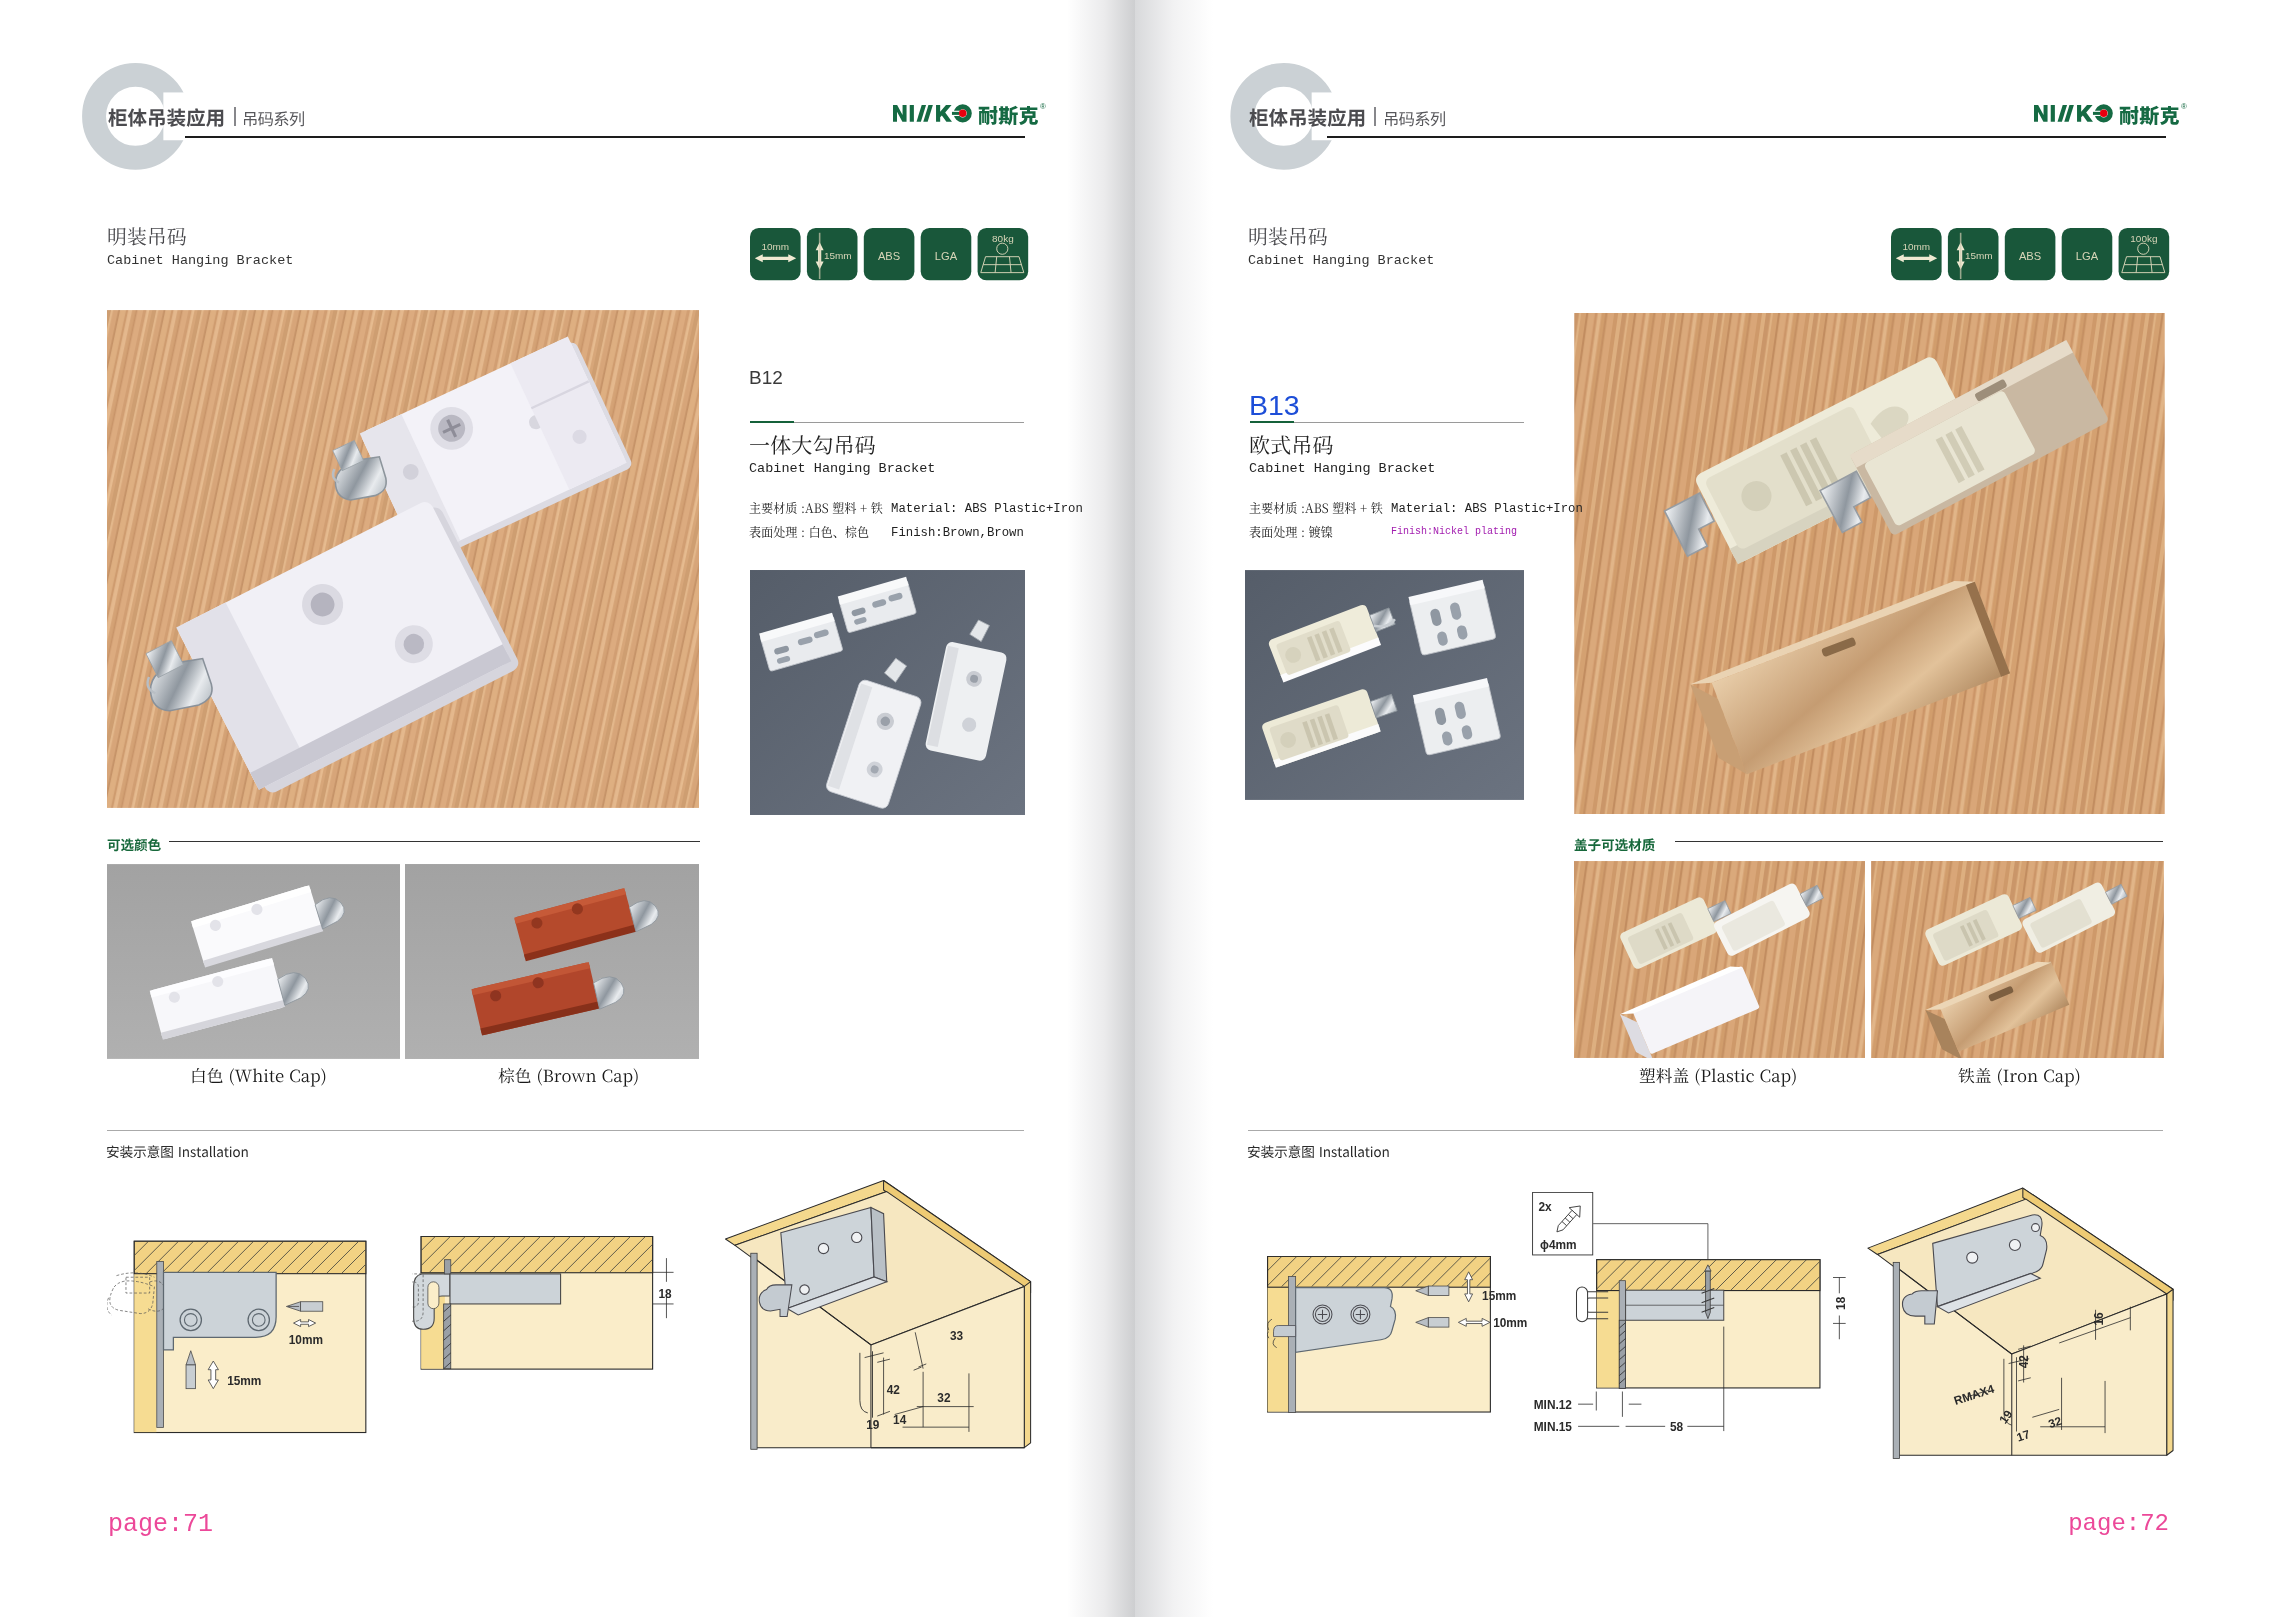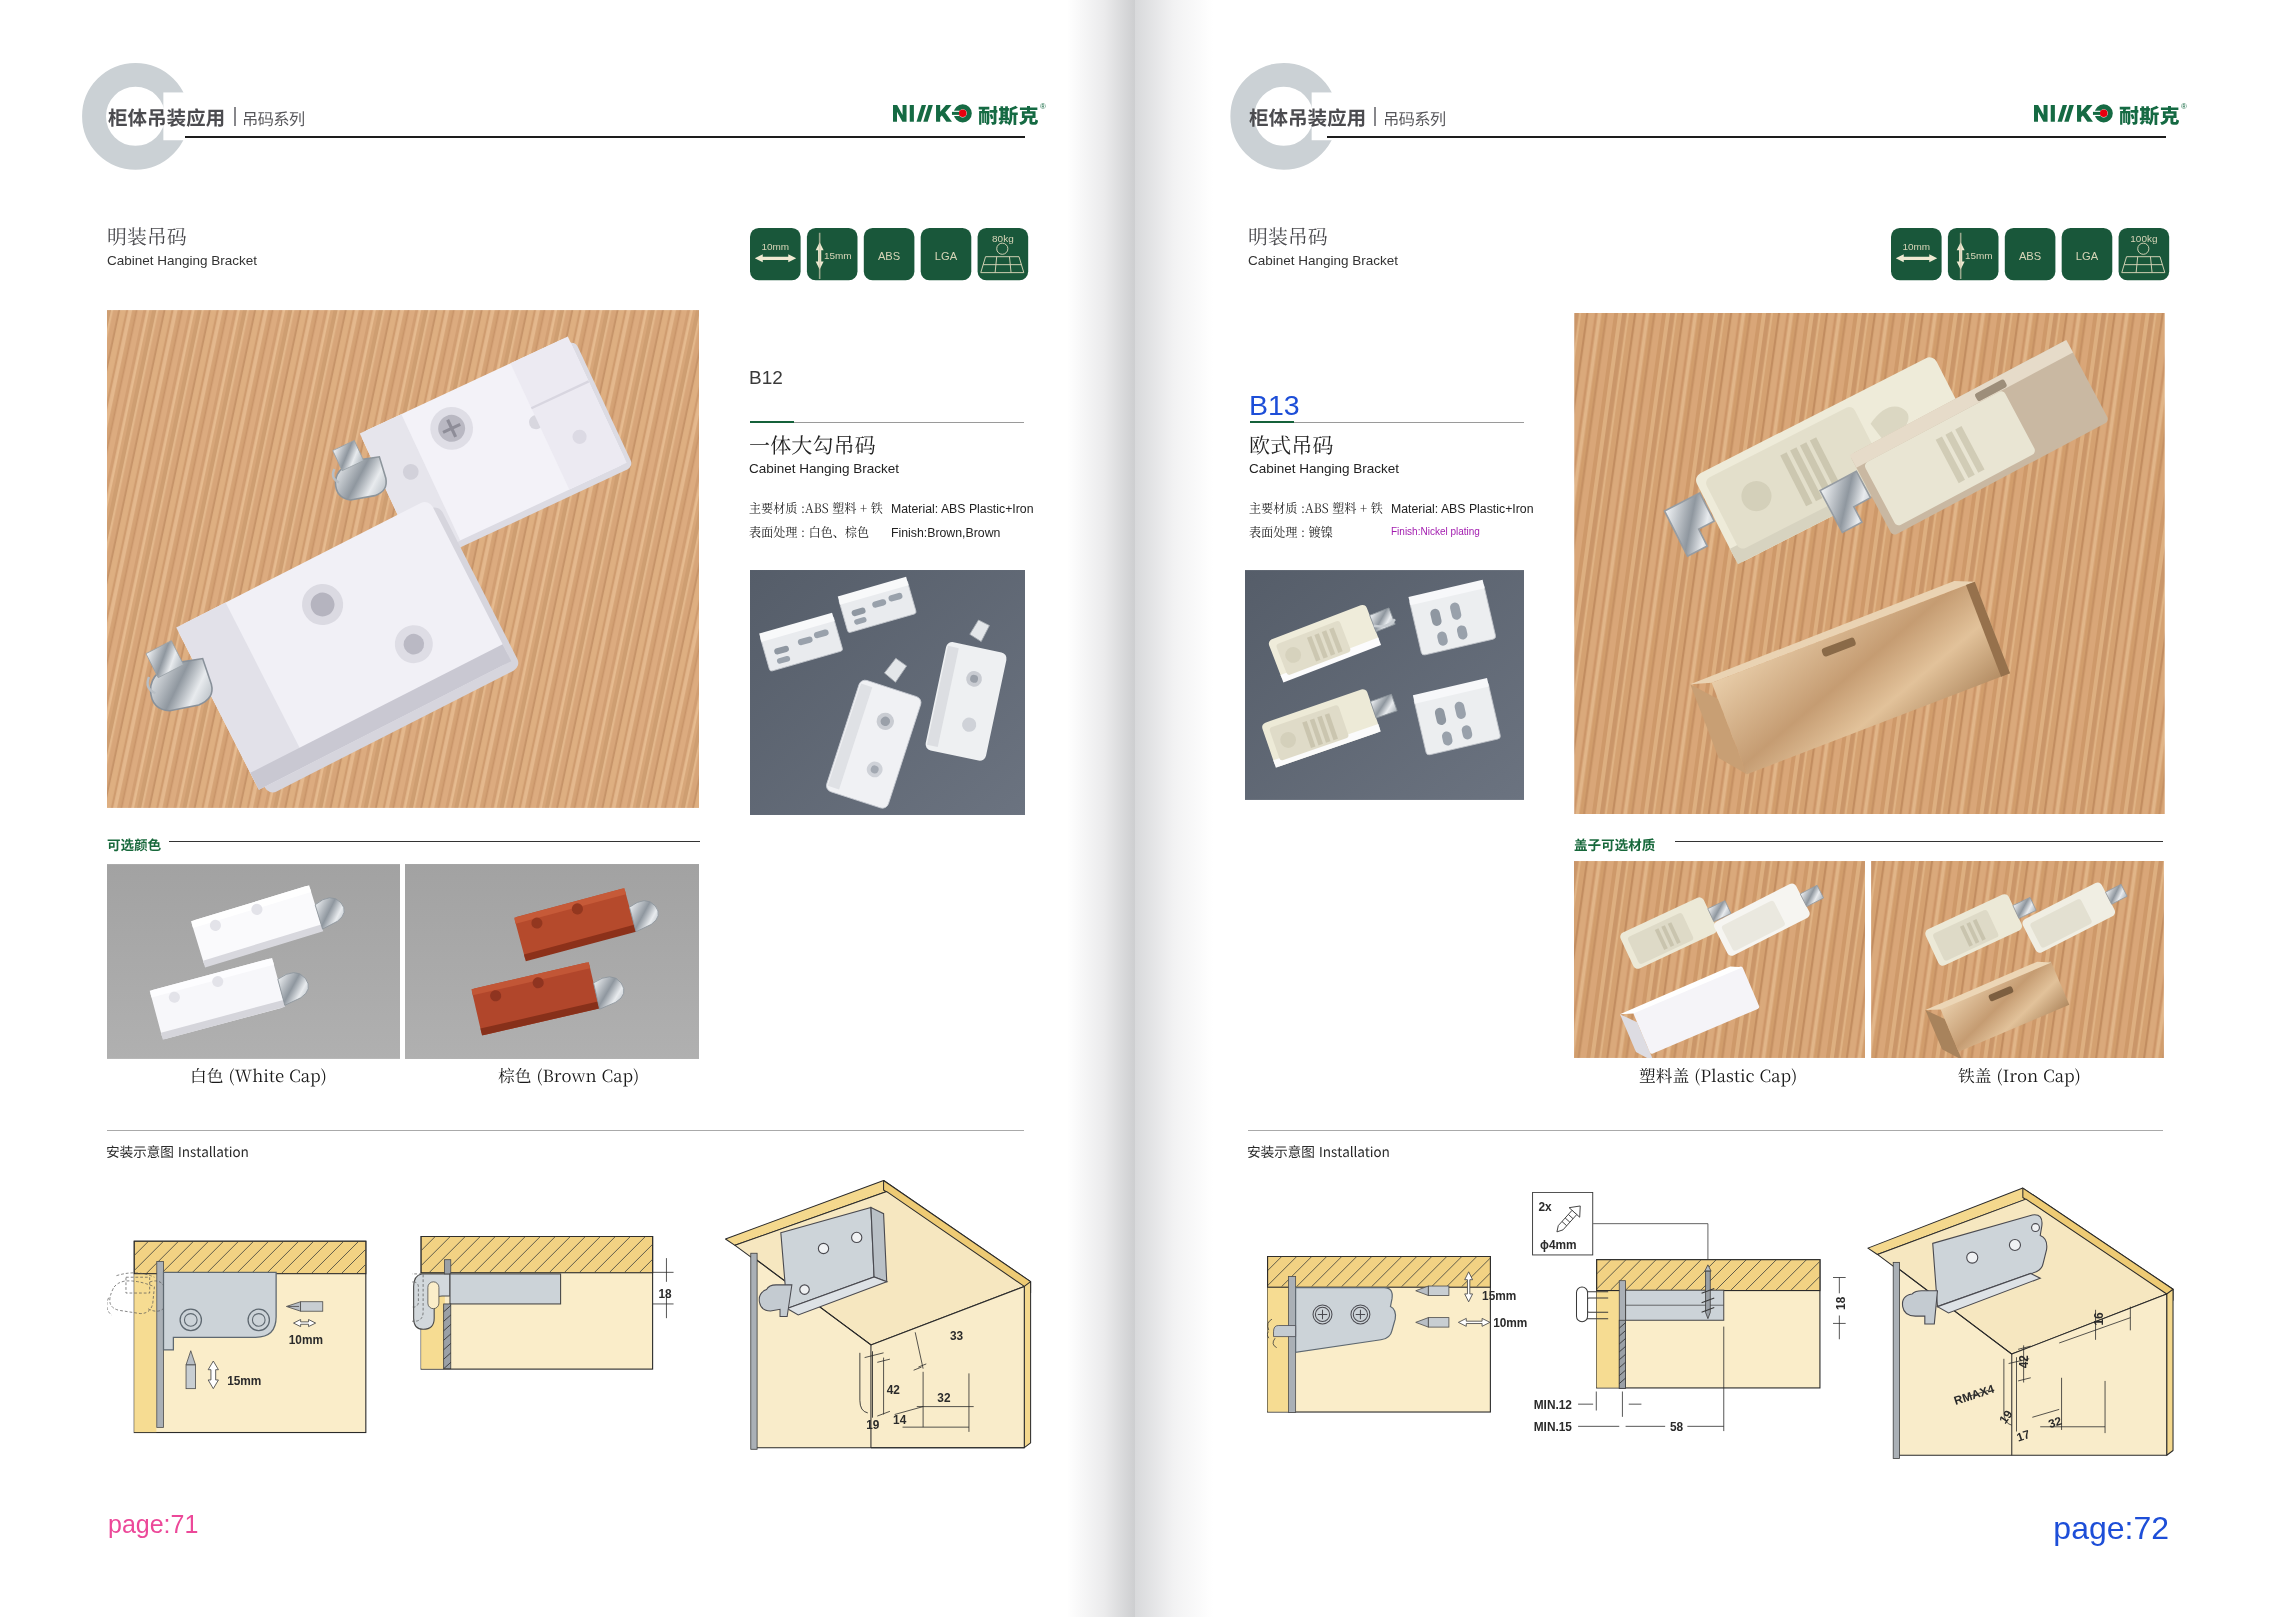--- a/index.html
+++ b/index.html
@@ -1,20 +1,20 @@
 <!DOCTYPE html>
 <html style="font-size:12.7px"><head><meta charset="utf-8">
 <style>
 html,body{margin:0;padding:0}
 body{width:2273px;height:1618px;position:relative;background:#ffffff;font-family:"Liberation Sans",sans-serif;overflow:hidden}
 .abs{position:absolute}
 svg.tx{position:absolute;overflow:visible;width:1.6px;height:1.6px}
 .bt{font:12.5px "Liberation Sans";fill:#d8d5b8;text-anchor:middle}
 .dt{font:bold 15px "Liberation Sans";fill:#2b2b2b}
-.serif{font-family:Liberation Sans, sans-serif}
+.serif{font-family:Liberation Mono, monospace}
 </style></head><body>
 
 <div class="abs" style="left:1067px;top:0;width:68px;height:1618px;background:linear-gradient(to right,#ffffff 0%,#ebebec 55%,#cdced0 100%)"></div>
 <div class="abs" style="left:1135px;top:0;width:78px;height:1618px;background:linear-gradient(to right,#d8d9db 0%,#f2f2f3 50%,#ffffff 100%)"></div>
 
 <svg class="tx" style="left:0;top:0" width="1.6" height="1.6" viewBox="0 0 2 2">
 <path d="M 103 146 A 67 67 0 1 1 170 213 L 170 183 A 37 37 0 1 0 133 146 Z" fill="none"></path>
 <circle cx="170" cy="146" r="52" stroke="#cbd1d5" stroke-width="30" fill="none"></circle>
 <rect x="205" y="116" width="52" height="60" fill="#ffffff"></rect>
 </svg>
@@ -899,13 +899,13 @@
 <line x1="310" y1="260" x2="310" y2="326"></line>
 <path d="M162 272 l-26 8"></path>
 </g>
 <text x="295" y="190" class="dt" transform="rotate(-90 301 184)">16</text>
 <text x="200" y="244" class="dt" transform="rotate(-90 206 238)">42</text>
 <text x="118" y="284" class="dt" transform="rotate(-18 140 278)">RMAX4</text>
 <text x="176" y="312" class="dt" transform="rotate(-55 183 306)">19</text>
 <text x="198" y="334" class="dt" transform="rotate(-18 208 328)">17</text>
 <text x="238" y="317" class="dt" transform="rotate(-18 248 311)">32</text>
 </svg>
-<div class="abs serif" style="right:104px;top:1510px;font-size:32px;color:#1d4ed8">page:72</div>
+<div class="abs serif" style="right:104px;top:1510px;font-size:24px;color:#ec4899">page:72</div>
 
 </body></html>

